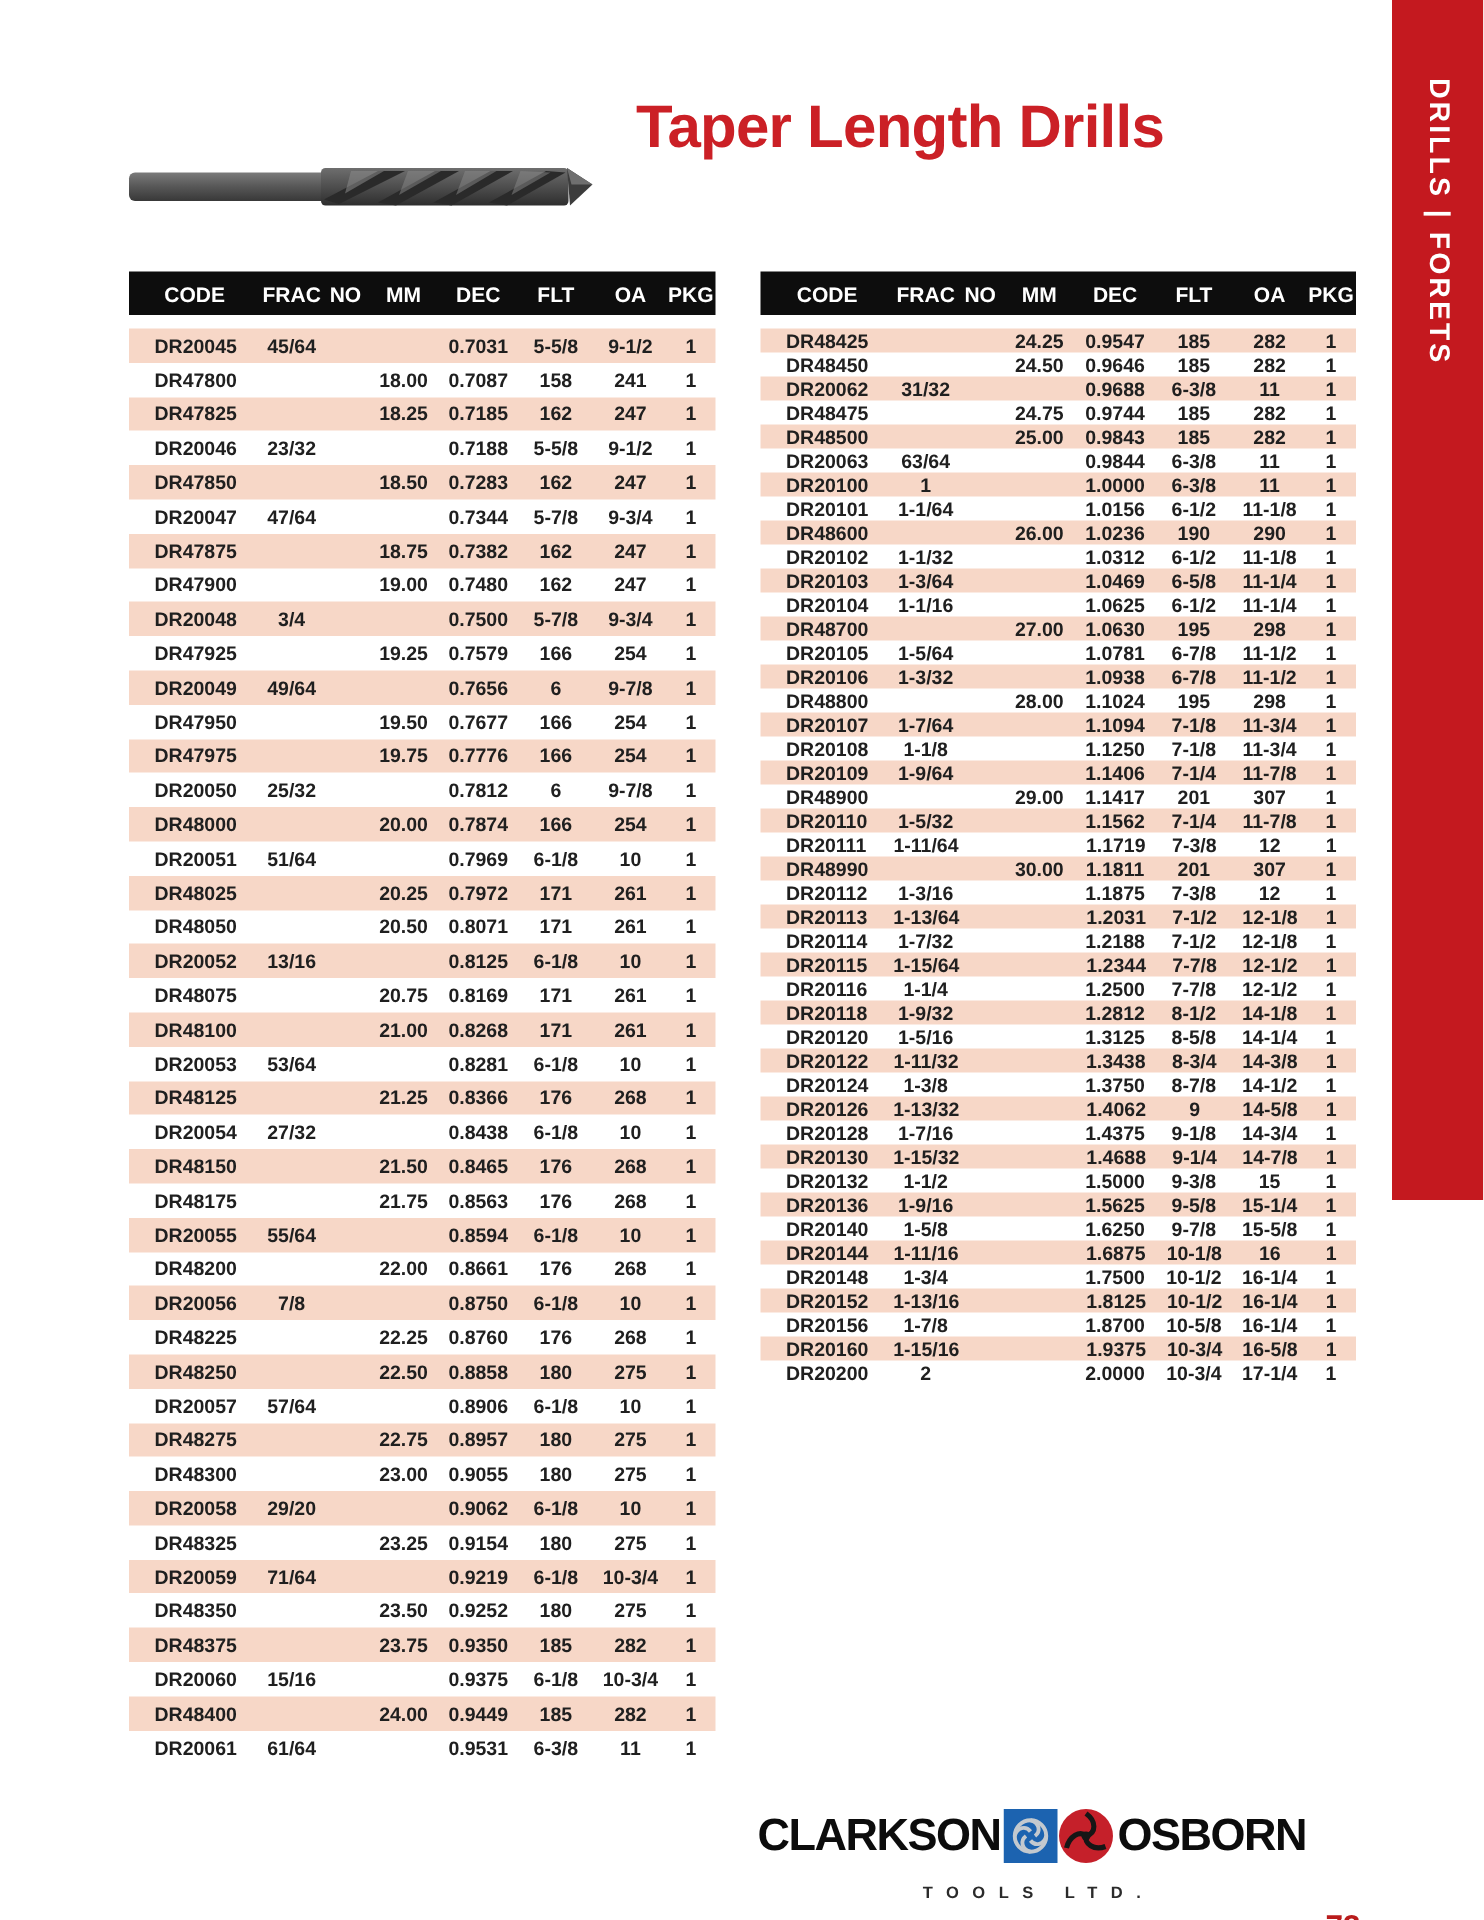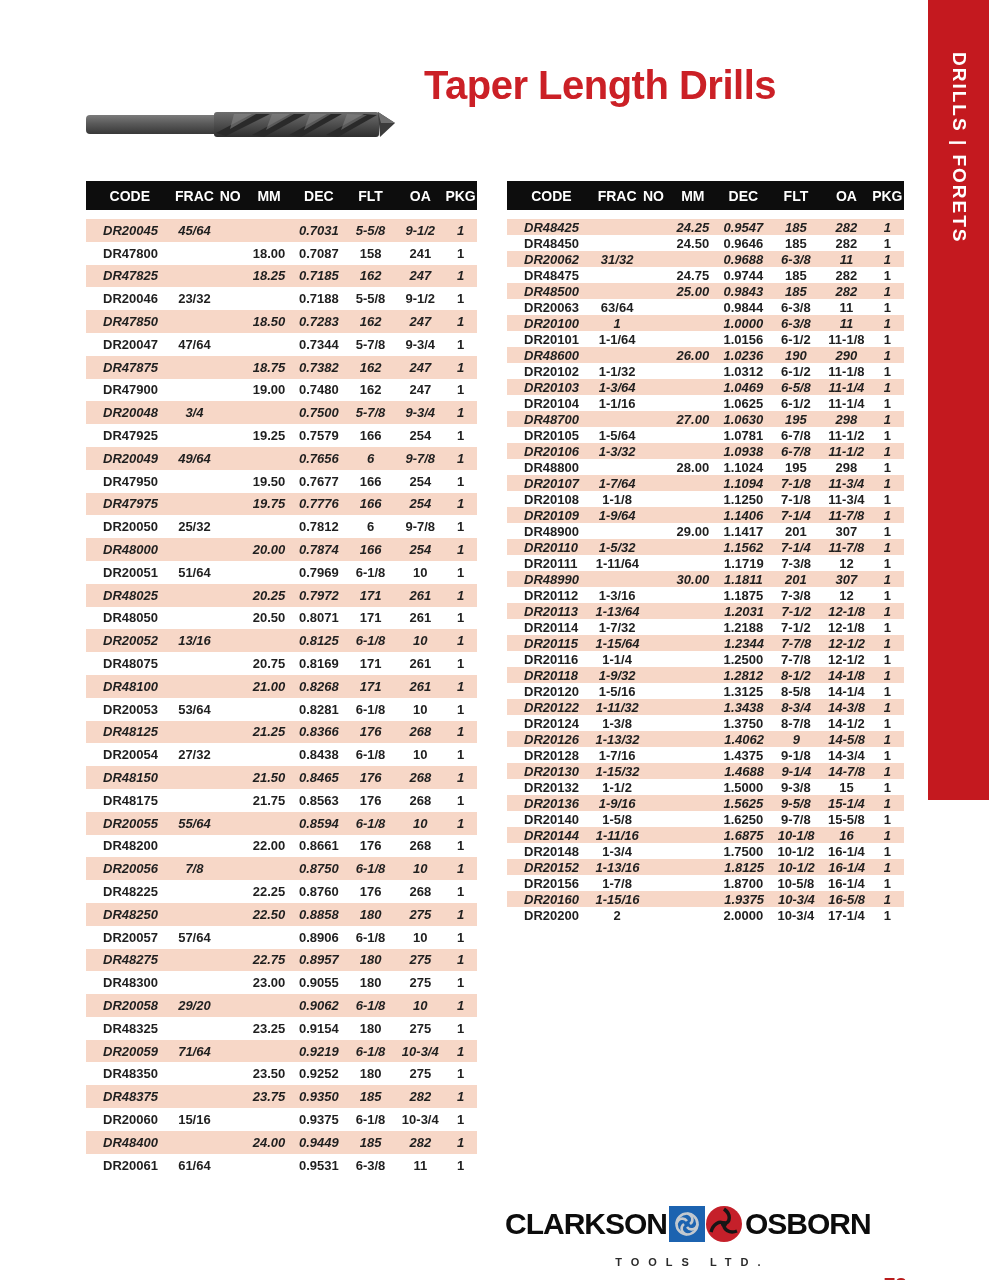--- a/index.html
+++ b/index.html
@@ -45,21 +45,21 @@
   .thead .th { text-align:center; }
   .thead .th.c0 { text-align:center; }
 
   .tbody { margin-top:9px; }
   .trow {
     display:grid; grid-template-columns:88fr 42fr 30fr 48fr 52fr 52fr 48fr 33fr;
     align-items:center; font-weight:bold; font-size:13px; color:#1f1f1f;
   }
   .dtable.left  .trow { height:22.8px; }
   .dtable.right .trow { height:16px; }
-  .trow.shade { background:#f7d7c7;font-style:italic; }
+  .trow.shade { background:#f7d7c7; }
   .td { text-align:center; white-space:nowrap; }
   .td.c0 { text-align:left; padding-left:17px; }
 
   
   .footer {
     position:absolute; left:505px; top:1206px; width:402px;
     display:flex; align-items:flex-start;flex-direction:column;
   }
   .brand-block { display:flex; flex-direction:column; align-items:center; }
   .brand-row { display:flex; align-items:center; }

